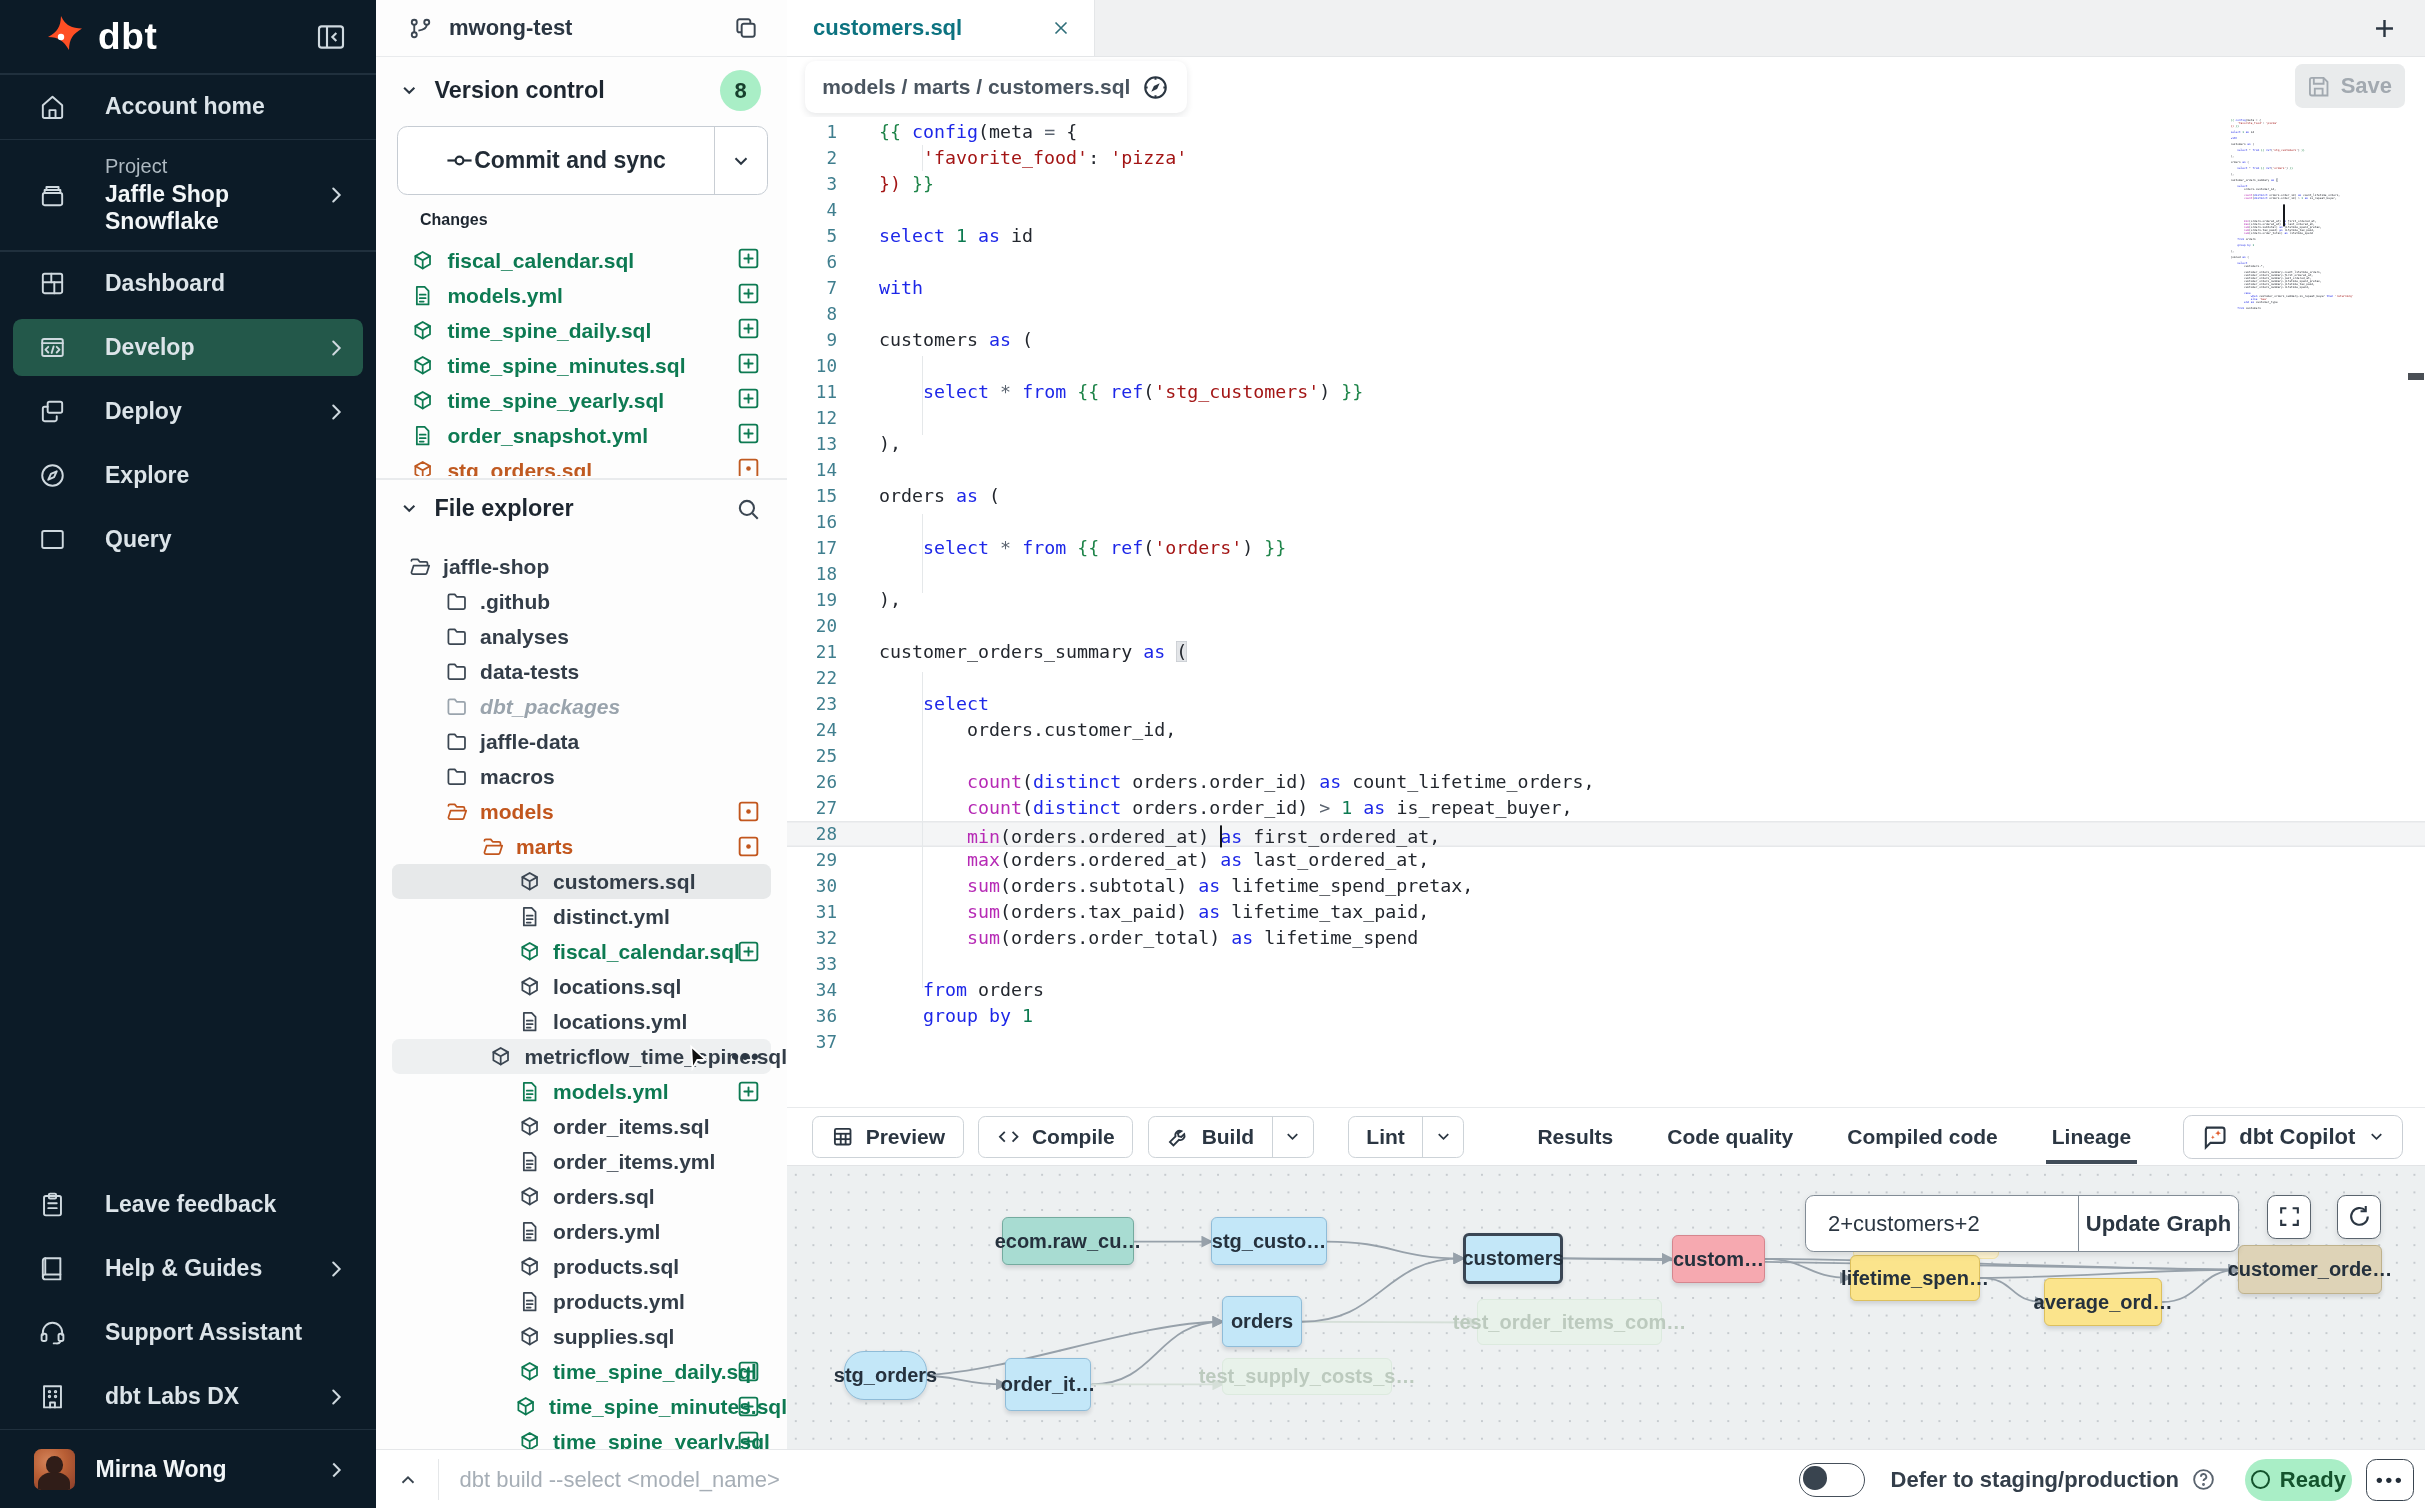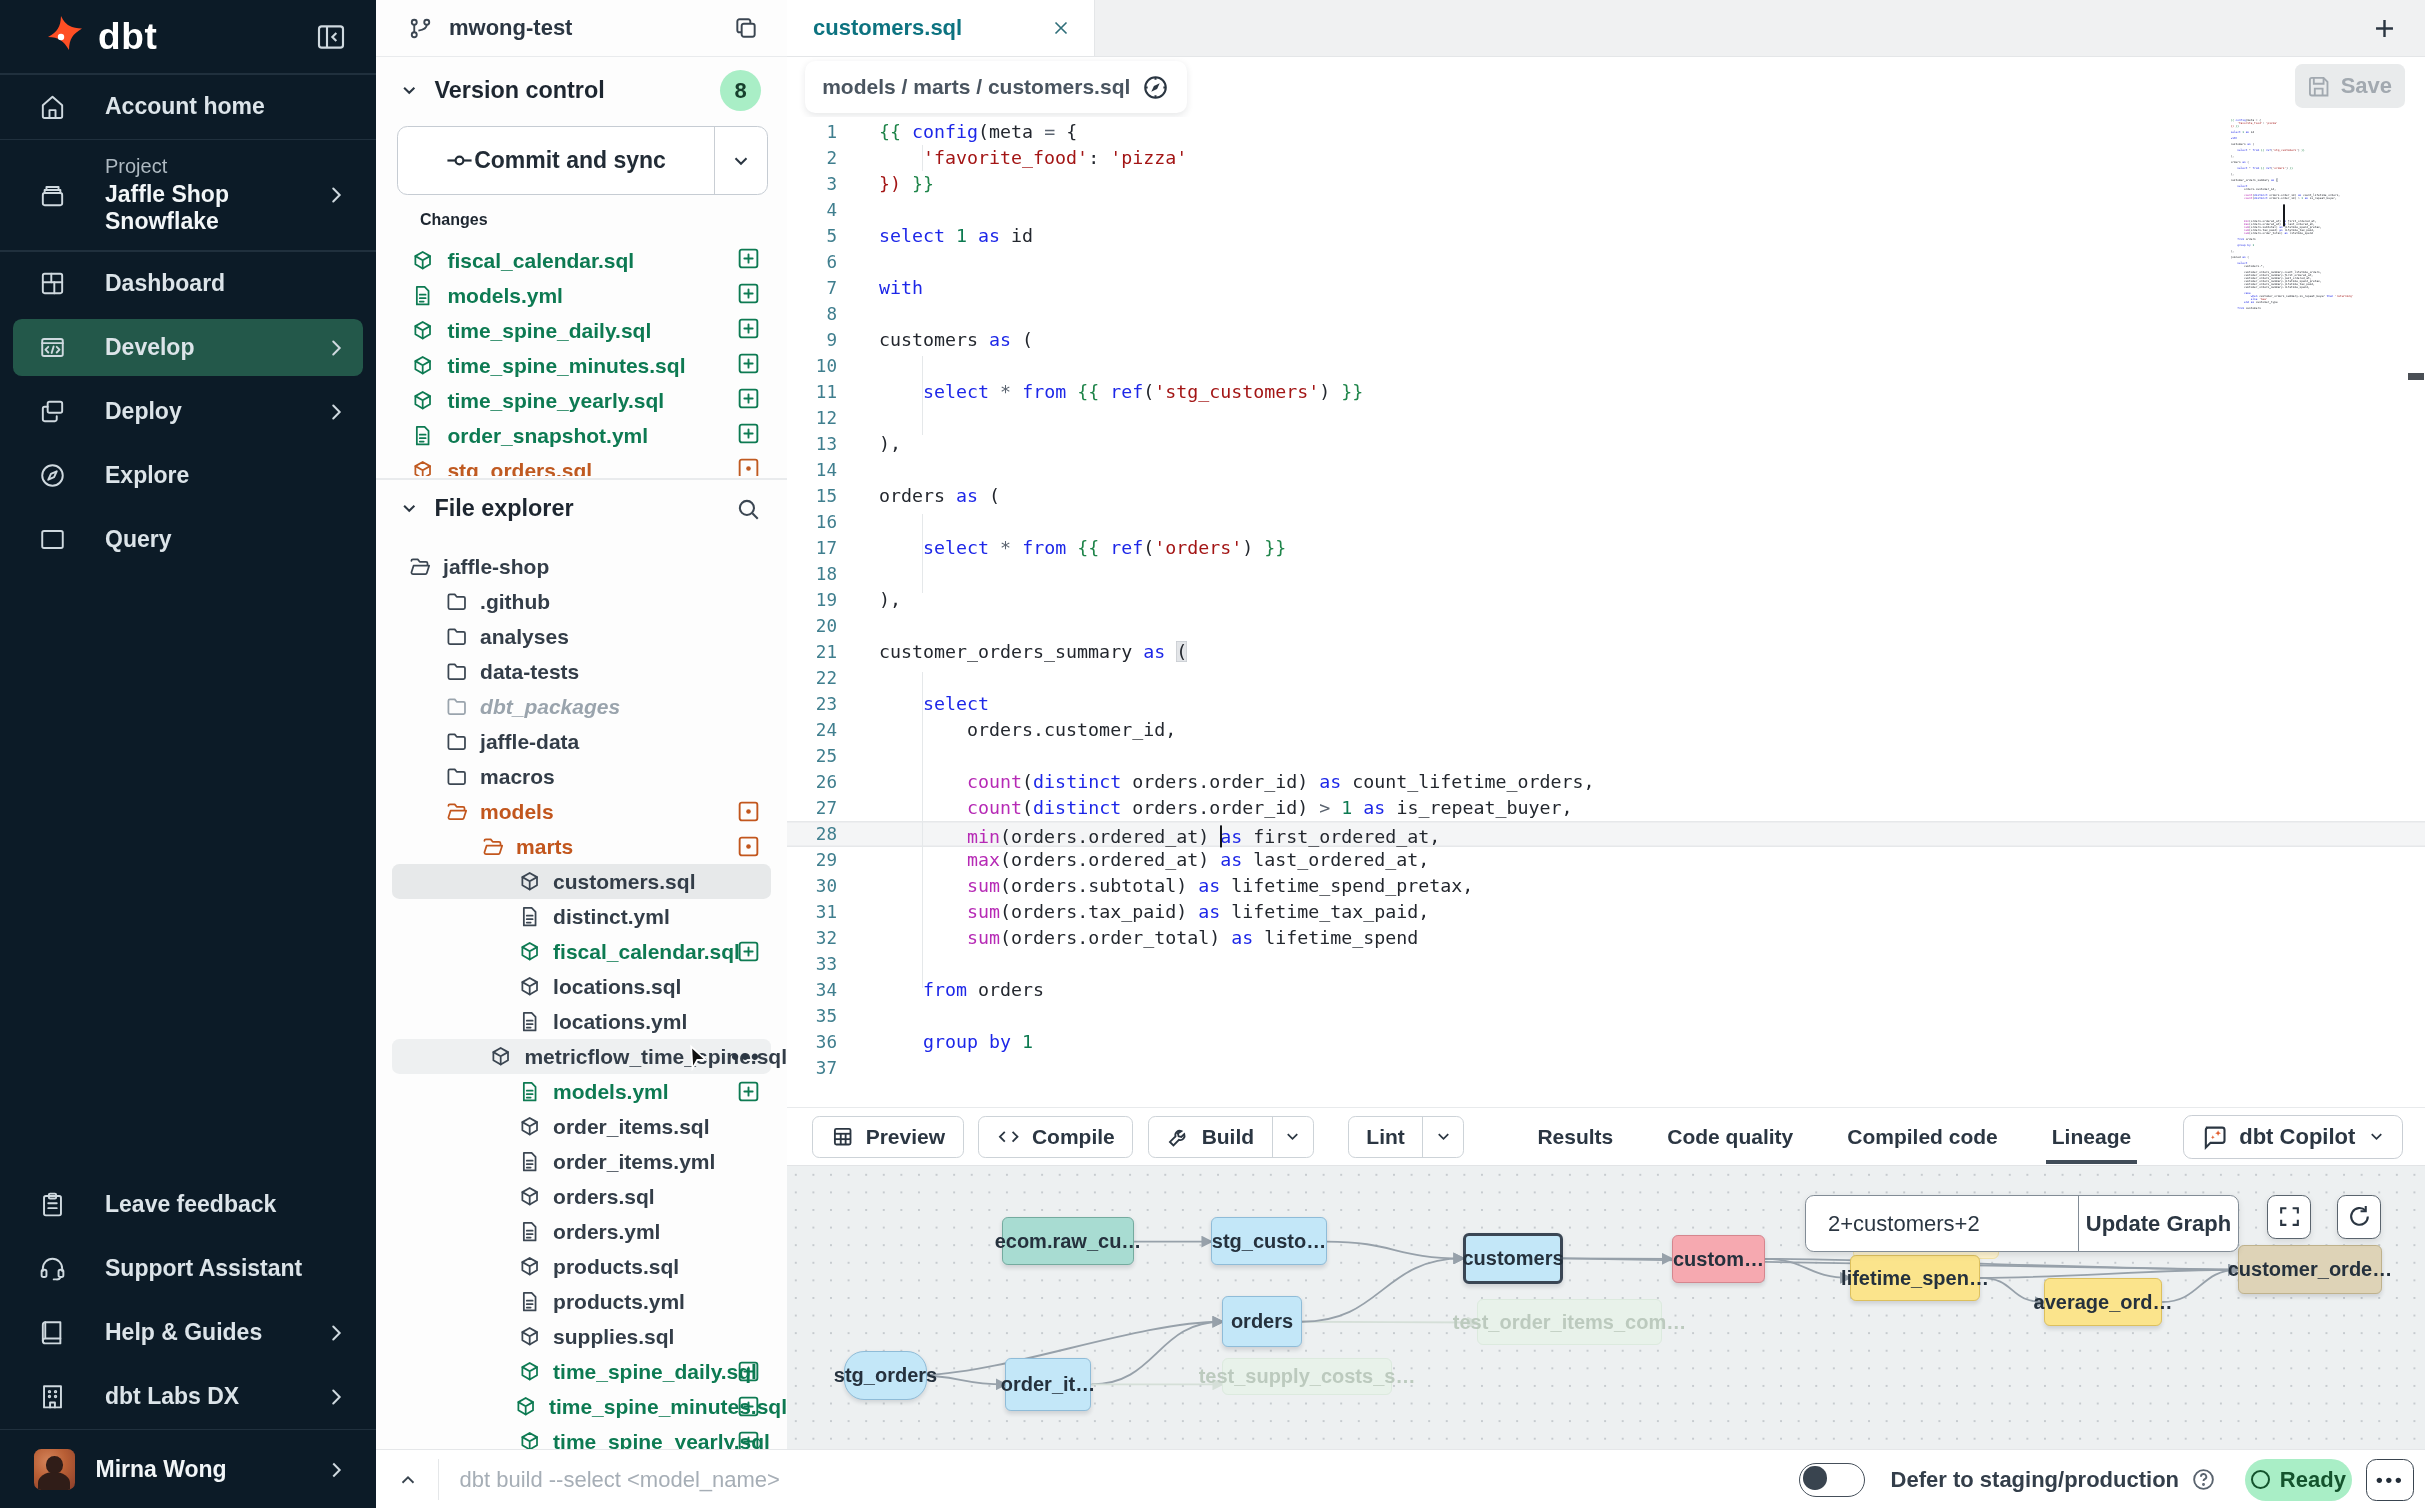--- a/index.html
+++ b/index.html
@@ -246,41 +246,41 @@
                 <rect x="9" y="3" width="6" height="4" rx="1"></rect>
                 <line x1="8.5" y1="11" x2="15.5" y2="11"></line>
                 <line x1="8.5" y1="15" x2="15.5" y2="15"></line>
               </svg>
             </span>
             <span>Leave feedback</span>
           </div>
           <div class="sb-item">
             <span class="ic">
               <svg width="29" height="29" viewBox="0 0 24 24" fill="none" stroke="#cfd9df" stroke-width="1.6" stroke-linejoin="round" stroke-linecap="round">
-                <path d="M4 14v-2a8 8 0 0 1 16 0v2"></path>
-                <rect x="3" y="13" width="4" height="6" rx="1.5"></rect>
-                <rect x="17" y="13" width="4" height="6" rx="1.5"></rect>
-                <path d="M19 19a4 4 0 0 1-4 2h-2"></path>
-              </svg>
-            </span>
-            <span>Support Assistant</span>
-          </div>
-          <div class="sb-item">
-            <span class="ic">
-              <svg width="29" height="29" viewBox="0 0 24 24" fill="none" stroke="#cfd9df" stroke-width="1.6" stroke-linejoin="round" stroke-linecap="round">
                 <path d="M6 3.5h12.5V21H6a2 2 0 0 1-2-2V5.5a2 2 0 0 1 2-2z"></path>
                 <path d="M6 3.5V17h12.5M6 17a2 2 0 0 0-2 2"></path>
               </svg>
             </span>
             <span>Help &amp; Guides</span>
             <span class="ic chev">
               <svg width="22" height="22" viewBox="0 0 24 24" fill="none" stroke="#cfd9df" stroke-width="2.2" stroke-linecap="round">
                 <path d="M9 5l7 7-7 7"></path>
               </svg>
             </span>
+          </div>
+          <div class="sb-item">
+            <span class="ic">
+              <svg width="29" height="29" viewBox="0 0 24 24" fill="none" stroke="#cfd9df" stroke-width="1.6" stroke-linejoin="round" stroke-linecap="round">
+                <path d="M4 14v-2a8 8 0 0 1 16 0v2"></path>
+                <rect x="3" y="13" width="4" height="6" rx="1.5"></rect>
+                <rect x="17" y="13" width="4" height="6" rx="1.5"></rect>
+                <path d="M19 19a4 4 0 0 1-4 2h-2"></path>
+              </svg>
+            </span>
+            <span>Support Assistant</span>
           </div>
           <div class="sb-item">
             <span class="ic">
               <svg width="29" height="29" viewBox="0 0 24 24" fill="none" stroke="#cfd9df" stroke-width="1.6" stroke-linejoin="round" stroke-linecap="round">
                 <rect x="5" y="3.5" width="14" height="17.5"></rect>
                 <circle cx="9.5" cy="8" r=".6"></circle>
                 <circle cx="14.5" cy="8" r=".6"></circle>
                 <circle cx="9.5" cy="12" r=".6"></circle>
                 <circle cx="14.5" cy="12" r=".6"></circle>
                 <path d="M10 21v-4h4v4"></path>
@@ -1001,24 +1001,20 @@
             <span class="ln">32</span>
             <span class="lc"><span class="tk-p">        </span><span class="tk-f">sum</span><span class="tk-p">(orders.order_total) </span><span class="tk-k">as</span><span class="tk-p"> lifetime_spend</span></span>
           </div>
           <div class="cl">
             <span class="ln">33</span>
             <span class="lc"></span>
           </div>
           <div class="cl">
             <span class="ln">34</span>
             <span class="lc"><span class="tk-p">    </span><span class="tk-k">from</span><span class="tk-p"> orders</span></span>
-          </div>
-          <div class="cl">
-            <span class="ln">35</span>
-            <span class="lc"></span>
           </div>
           <div class="cl">
             <span class="ln">36</span>
             <span class="lc"><span class="tk-p">    </span><span class="tk-k">group by</span><span class="tk-p"> </span><span class="tk-n">1</span></span>
           </div>
           <div class="cl">
             <span class="ln">37</span>
             <span class="lc"></span>
           </div>
         </div>

